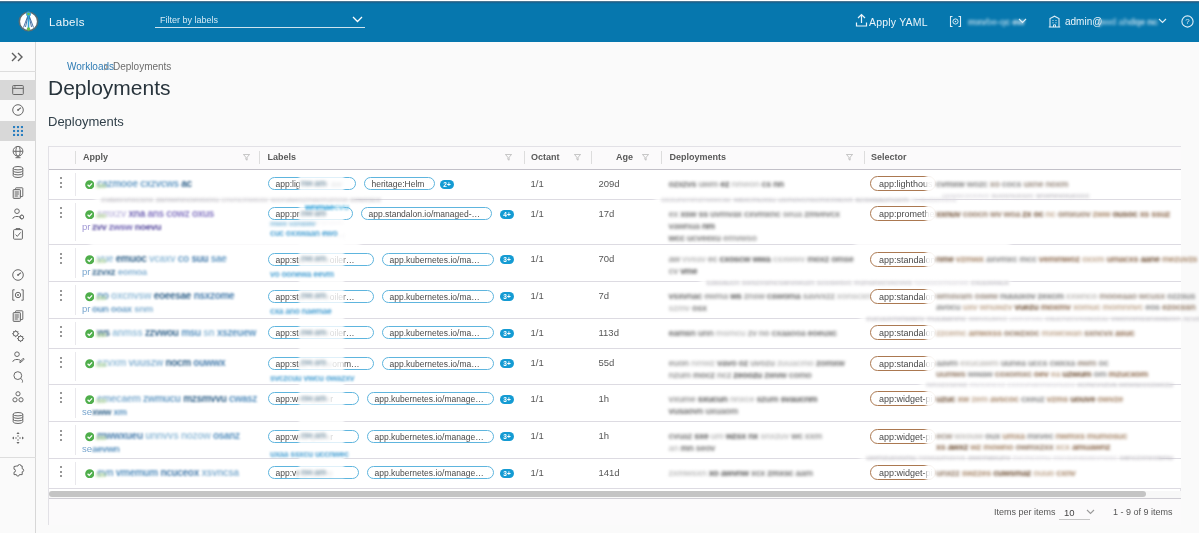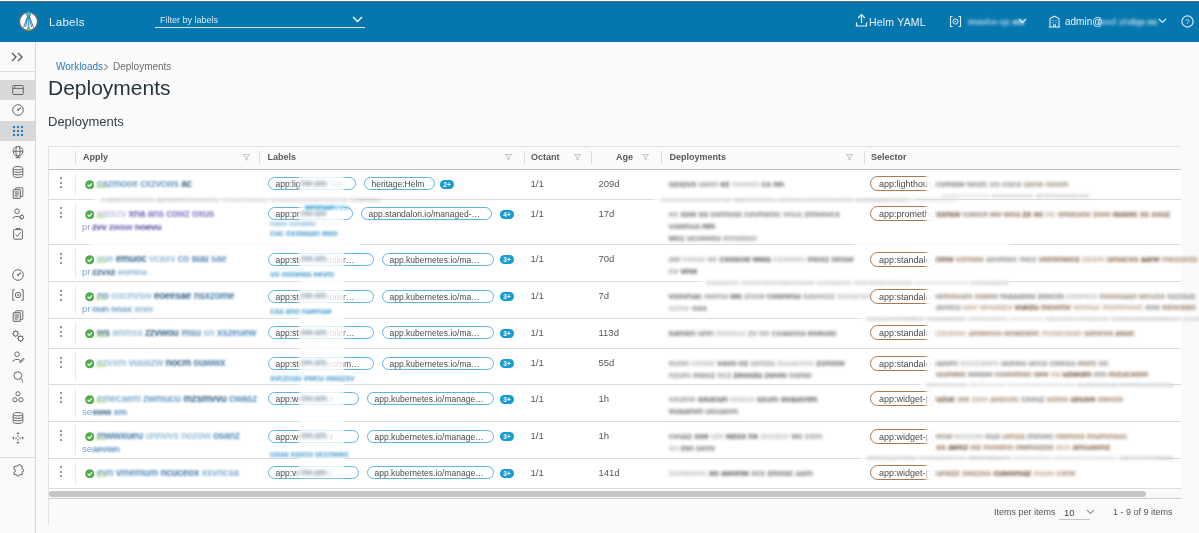--- a/index.html
+++ b/index.html
@@ -32,21 +32,21 @@
 <div class="abs" style="left:49px;top:15.5px;font-size:11.5px;color:#f2f8fb;letter-spacing:.3px;">Labels</div>
 <div class="abs" style="left:160px;top:15px;font-size:9px;color:#d4e9f4;">Filter by labels</div>
 <div class="abs" style="left:155px;top:27px;width:210px;height:1px;background:rgba(255,255,255,.8);"></div>
 <svg class="abs" style="left:352px;top:16px" width="11" height="7" viewBox="0 0 11 7">
       <path d="M1 1 L5.5 5.5 L10 1" stroke="#fff" stroke-width="1.3" fill="none"></path>
     </svg>
 <svg class="abs" style="left:855px;top:13px" width="13" height="15" viewBox="0 0 13 15">
 <path d="M6.5 10 L6.5 2 M3 5 L6.5 1.5 L10 5" stroke="#eaf4fa" stroke-width="1.2" fill="none"></path>
 <path d="M1.5 9.5 L1.5 13 L11.5 13 L11.5 9.5" stroke="#eaf4fa" stroke-width="1.2" fill="none"></path>
 </svg>
-<div class="abs" style="left:869px;top:15.5px;font-size:10.5px;color:#eaf4fa;letter-spacing:.2px;">Helm YAML</div>
+<div class="abs" style="left:869px;top:15.5px;font-size:10.5px;color:#eaf4fa;letter-spacing:.2px;">Apply YAML</div>
 <svg class="abs" style="left:949px;top:14.5px" width="13" height="13" viewBox="0 0 13 13">
 <path d="M3.5 1.5 H1.5 V11.5 H3.5 M9.5 1.5 H11.5 V11.5 H9.5" stroke="#dcedf6" stroke-width="1.1" fill="none"></path>
 <circle cx="6.5" cy="6.5" r="2.6" stroke="#dcedf6" stroke-width="1" fill="none"></circle>
 <circle cx="6.5" cy="6.5" r="0.8" fill="#dcedf6"></circle>
 </svg>
 <div class="bl" style="left:968px;top:17px;color:#b9d8e8;font-size:9.5px;">mxv<span style="color:#8fc3dd">be-q</span>c <span style="color:#d2e6f1">ew</span></div>
 <svg class="abs" style="left:1018px;top:18px" width="9" height="6" viewBox="0 0 9 6">
       <path d="M1 1 L4.5 4.5 L8 1" stroke="#dcedf6" stroke-width="1.2" fill="none"></path>
     </svg>
 <svg class="abs" style="left:1048px;top:14.5px" width="13" height="13" viewBox="0 0 13 13">
@@ -161,21 +161,21 @@
       <path d="M2.2 5.7 A4.8 1.7 0 0 0 11.8 5.7 M2.2 8.2 A4.8 1.7 0 0 0 11.8 8.2" stroke="#686868" fill="none"></path>
     </svg>
 <svg class="abs" style="left:10.5px;top:431.2px" width="14" height="14" viewBox="0 0 14 14">
       <path d="M7 1 L8.6 3 H5.4 Z M7 13 L5.4 11 H8.6 Z M1 7 L3 5.4 V8.6 Z M13 7 L11 8.6 V5.4 Z" fill="#686868"></path>
       <path d="M7 4.2 V5.8 M7 8.2 V9.8 M4.2 7 H5.8 M8.2 7 H9.8" stroke="#686868"></path>
     </svg>
 <div class="abs" style="left:0;top:456.5px;width:36px;height:1px;background:#ddd;"></div>
 <svg class="abs" style="left:10.5px;top:462.5px" width="14" height="14" viewBox="0 0 14 14">
       <path d="M5.2 2.4 h1.2 a1.5 1.5 0 0 1 3 0 h1.2 v2.8 a1.5 1.5 0 0 1 0 3 v2.8 h-2.8 a1.5 1.5 0 0 1 -3 0 H2.4 V8.6 a1.5 1.5 0 0 0 0-3 V2.9 Z" stroke="#686868" fill="none" transform="translate(0.6,0.6)"></path>
     </svg>
-<div class="abs" style="left:56px;top:61px;font-size:10px;color:#2f7cb4;">Workloads</div>
+<div class="abs" style="left:67px;top:61px;font-size:10px;color:#2f7cb4;">Workloads</div>
 <svg class="abs" style="left:103px;top:63px" width="6" height="8" viewBox="0 0 7 9">
       <path d="M1.5 1 L5.5 4.5 L1.5 8" stroke="#9a9a9a" stroke-width="1.3" fill="none"></path>
     </svg>
 <div class="abs" style="left:113px;top:61px;font-size:10px;color:#6d6d6d;">Deployments</div>
 <div class="abs" style="left:48px;top:76px;font-size:21px;color:#28343c;">Deployments</div>
 <div class="abs" style="left:48px;top:114px;font-size:13px;color:#31404a;">Deployments</div>
 <div class="abs" style="left:48px;top:146px;width:1133px;height:378.5px;background:#fff;border:1px solid #e2e1e6;box-sizing:border-box;"></div>
 <div class="abs" style="left:48.5px;top:146.5px;width:1132px;height:23px;background:#fbfafb;border-bottom:1px solid #c2c0c8;box-sizing:border-box;"></div>
 <div class="hdiv" style="left:75.4px;"></div>
 <div class="hdiv" style="left:259.0px;"></div>

